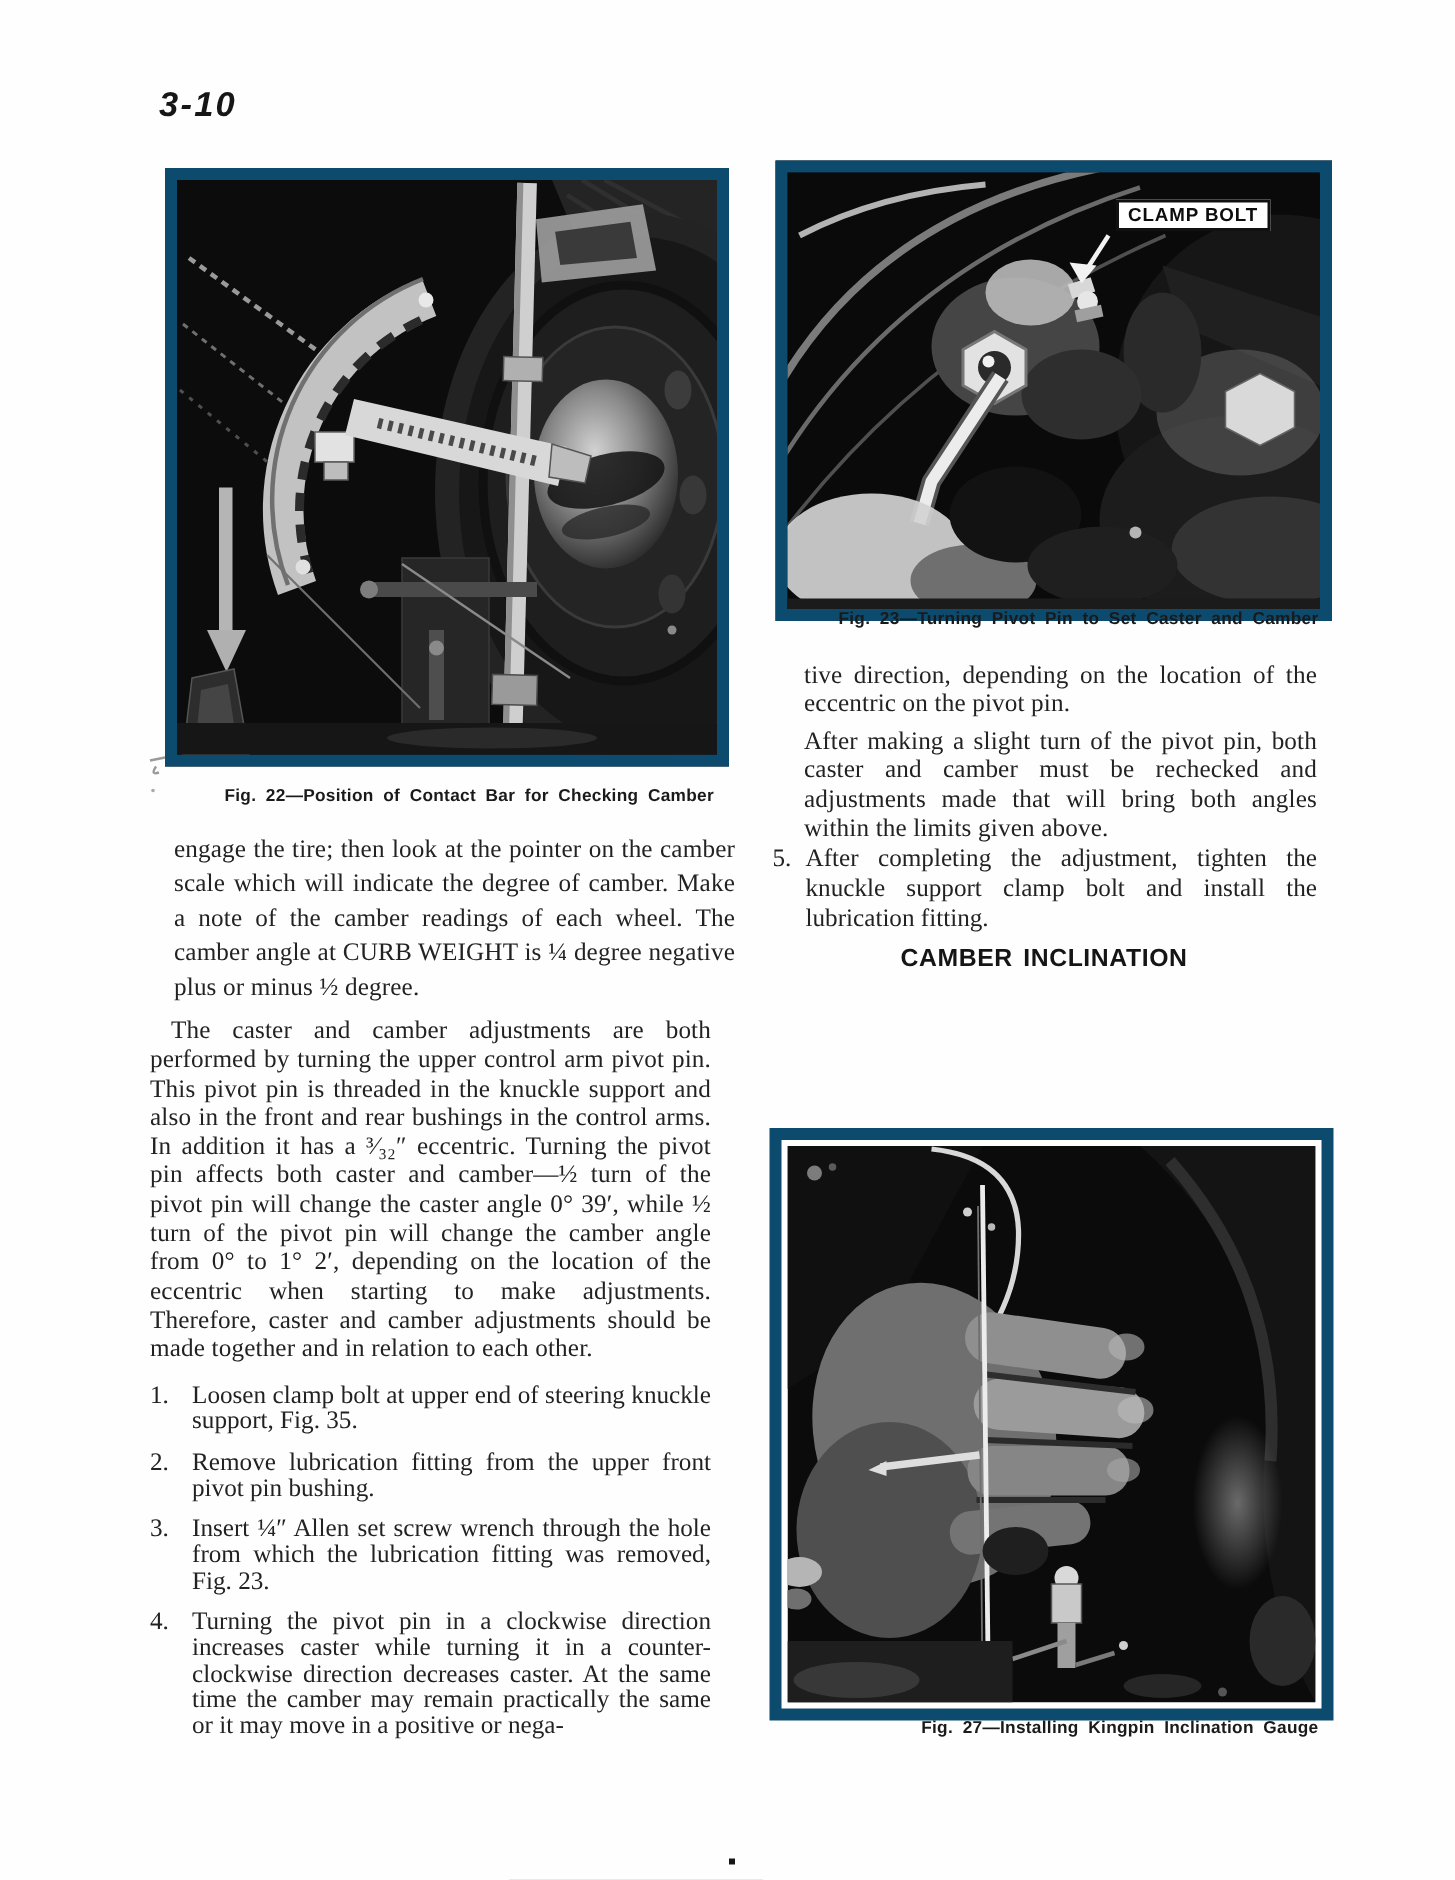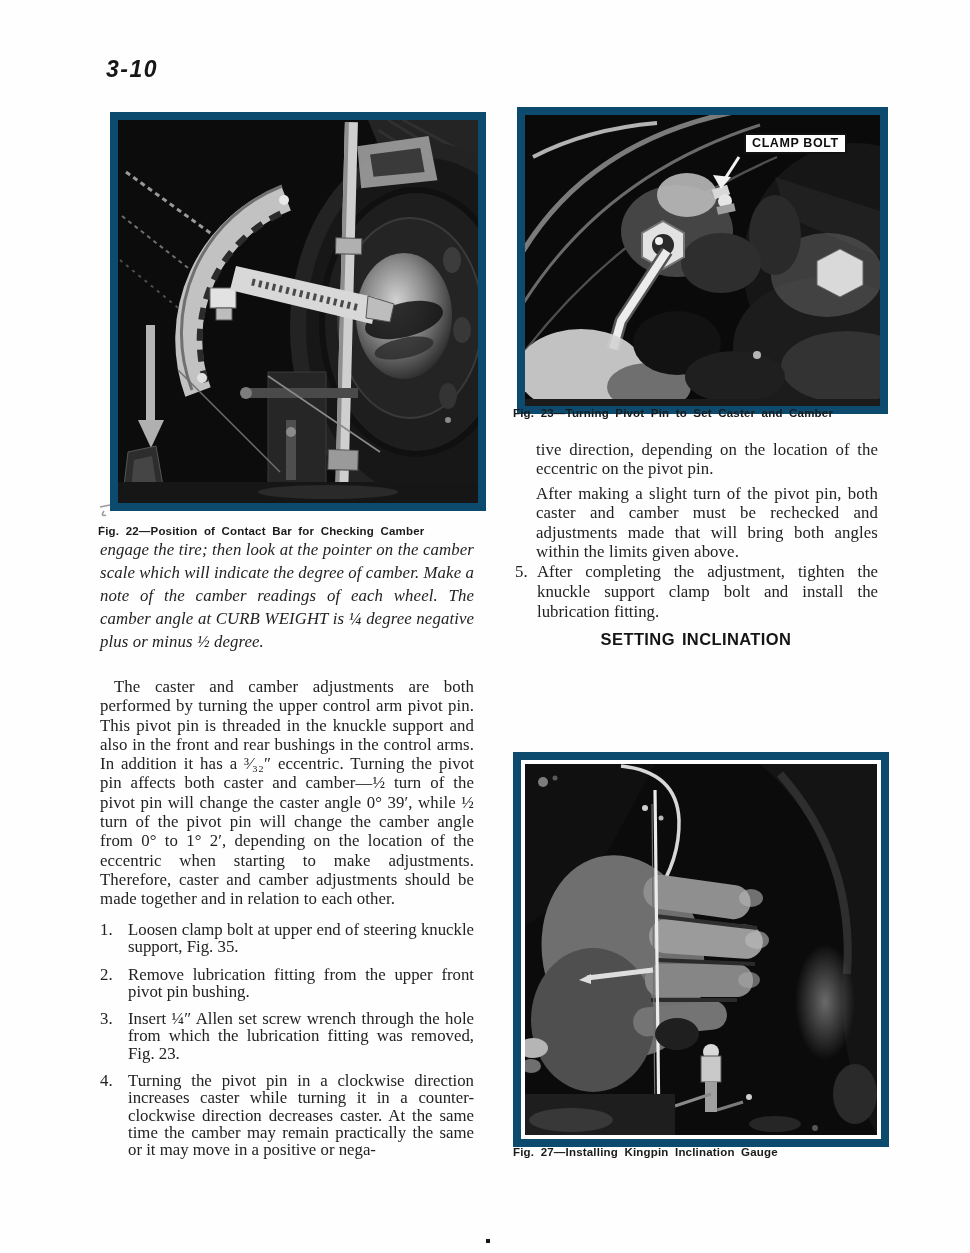--- a/index.html
+++ b/index.html
@@ -30,21 +30,21 @@
     text-align:center;
     letter-spacing:.4px;
     word-spacing:2px;
     color:#151515;
   }
   .caption{
     position:absolute;
     font-family:"Liberation Sans", sans-serif;
     font-weight:bold;
     font-size:11.5px;
-    text-align:left;
+    text-align:right;
     letter-spacing:.2px;
     word-spacing:3px;
     color:#1a1a1a;
   }
   .page-number{
     position:absolute;
     left:106px;top:56px;
     font-family:"Liberation Sans", sans-serif;
     font-weight:bold;font-style:italic;
     font-size:23px;letter-spacing:1.5px;
@@ -175,21 +175,21 @@
     </svg>
   </div>
 
   <svg class="pencil-mark" width="22" height="32">
     <path d="M6 6 L16 4 M10 10 Q6 16 12 14" stroke="#9a9a9a" stroke-width="1.6" fill="none"></path>
     <circle cx="8" cy="26" r="1.2" fill="#aaa"></circle>
   </svg>
 
   <div class="caption" style="left:98px;top:525px;width:378px;">Fig. 22—Position of Contact Bar for Checking Camber</div>
 
-  <p class="body-text loose" style="left:100px;top:539px;width:374px;margin:0;font-style:italic;">engage the tire; then look at the pointer on the camber scale which will indicate the degree of camber. Make a note of the camber readings of each wheel. The camber angle at CURB WEIGHT is ¼ degree negative plus or minus ½ degree.</p>
+  <p class="body-text loose" style="left:100px;top:539px;width:374px;margin:16px;">engage the tire; then look at the pointer on the camber scale which will indicate the degree of camber. Make a note of the camber readings of each wheel. The camber angle at CURB WEIGHT is ¼ degree negative plus or minus ½ degree.</p>
 
 
   <p class="body-text indent" style="left:100px;top:677px;width:374px;margin:0;">The caster and camber adjustments are both performed by turning the upper control arm pivot pin. This pivot pin is threaded in the knuckle support and also in the front and rear bushings in the control arms. In addition it has a ³⁄₃₂″ eccentric. Turning the pivot pin affects both caster and camber—½ turn of the pivot pin will change the caster angle 0° 39′, while ½ turn of the pivot pin will change the camber angle from 0° to 1° 2′, depending on the location of the eccentric when starting to make adjustments. Therefore, caster and camber adjustments should be made together and in relation to each other.</p>
 
   <ol class="steps" style="left:98px;top:921px;width:376px;">
     <li>
       <span class="num">1.</span>
       <span>Loosen clamp bolt at upper end of steering knuckle support, Fig. 35.</span>
     </li>
     <li>
@@ -264,21 +264,21 @@
 
   <p class="body-text" style="left:536px;top:440px;width:342px;margin:0;line-height:19px;">tive direction, depending on the location of the eccentric on the pivot pin.</p>
 
   <ol class="steps steps-right" style="left:513px;top:562px;width:365px;">
     <li>
       <span class="num">5.</span>
       <span>After completing the adjustment, tighten the knuckle support clamp bolt and install the lubrication fitting.</span>
     </li>
   </ol>
 
-  <h2 class="heading" style="left:513px;top:630px;width:366px;margin:0;">SETTING INCLINATION</h2>
+  <h2 class="heading" style="left:513px;top:630px;width:366px;margin:0;">CAMBER INCLINATION</h2>
 
 
   <div class="photo photo-padded" style="left:513px;top:752px;">
     <svg width="352" height="371" viewBox="0 0 352 371">
       <defs>
         <radialGradient id="fenderGlow" cx="50%" cy="50%" r="50%">
           <stop offset="0%" stop-color="#6a6a6a"></stop>
           <stop offset="100%" stop-color="#6a6a6a" stop-opacity="0"></stop>
         </radialGradient>
       </defs>

